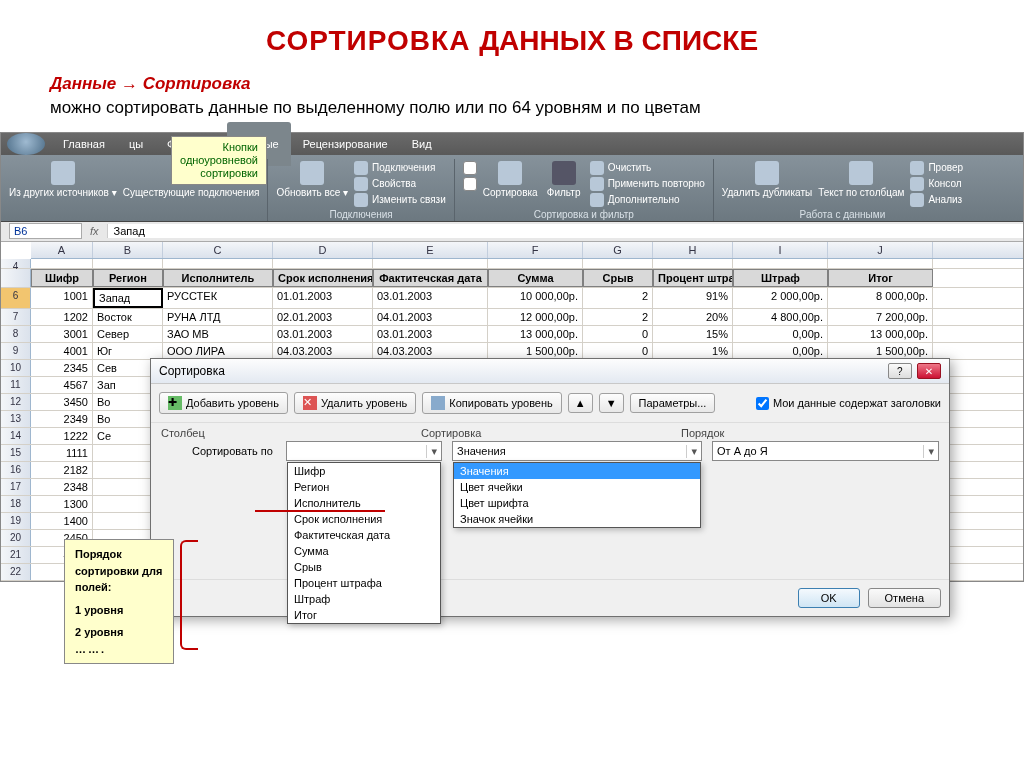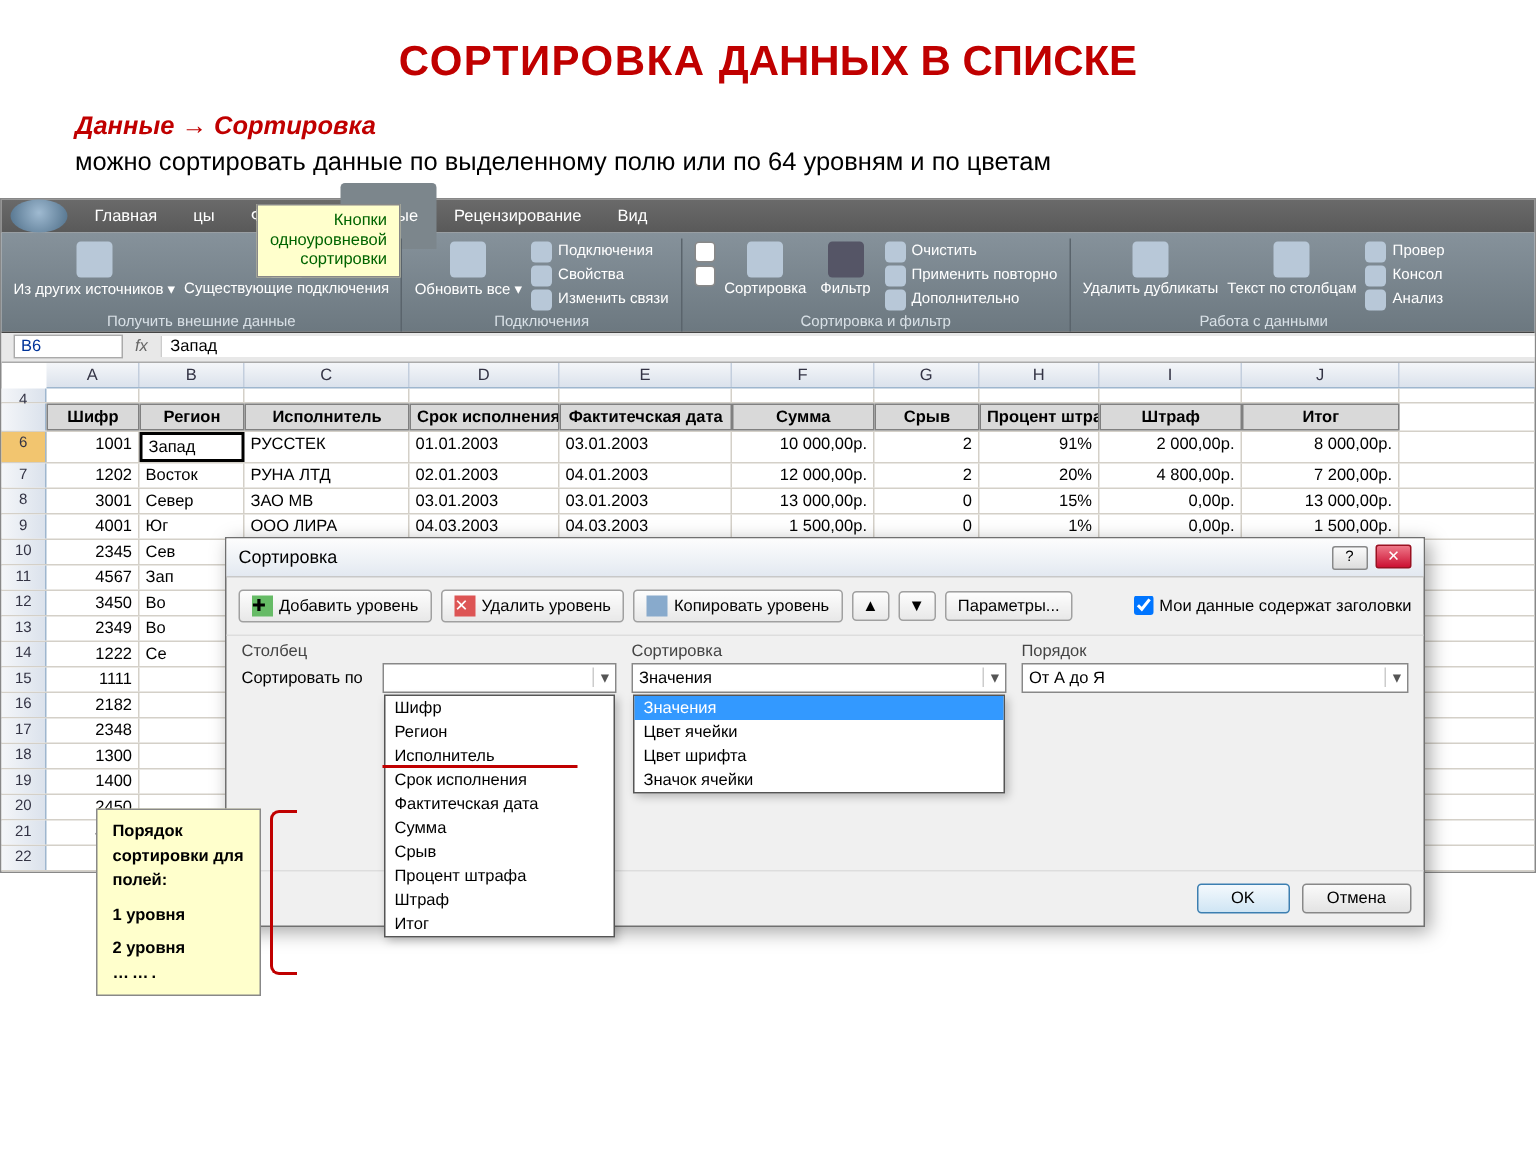--- a/index.html
+++ b/index.html
@@ -114,21 +114,20 @@
       <div class="items">
         <div class="ritem">
             <span class="ico"></span>
             <span>Из других источников ▾</span>
           </div>
         <div class="ritem">
             <span class="ico"></span>
             <span>Существующие подключения</span>
           </div>
       </div>
-      <div class="rgroup-label">Получить внешние данные</div>
     </div>
     <div class="rgroup">
       <div class="items">
         <div class="ritem">
             <span class="ico"></span>
             <span>Обновить все ▾</span>
           </div>
         <div class="vstack">
           <div class="ritem small">
               <span class="ico"></span>
@@ -512,21 +511,21 @@
         <input type="checkbox" checked="" style=""> 
         <span>Мои данные содержат заголовки</span>
       </label>
   </div>
   <div class="dlg-cols">
     <div>Столбец</div>
     <div>Сортировка</div>
     <div>Порядок</div>
   </div>
   <div class="dlg-grid">
-    <div style="width:250px;display:flex;gap:4px;">
+    <div style="width:250px;display:flex;gap:4px;margin-left:31px;">
       <div class="lbl-sort">Сортировать по</div>
       <div class="combo" style="flex:1">
         <span></span>
           <span class="arrow">▾</span>
         <div class="dropdown" id="dd1">
             <div>Шифр</div>
             <div>Регион</div>
             <div>Исполнитель</div>
             <div>Срок исполнения</div>
             <div>Фактитечская дата</div>

